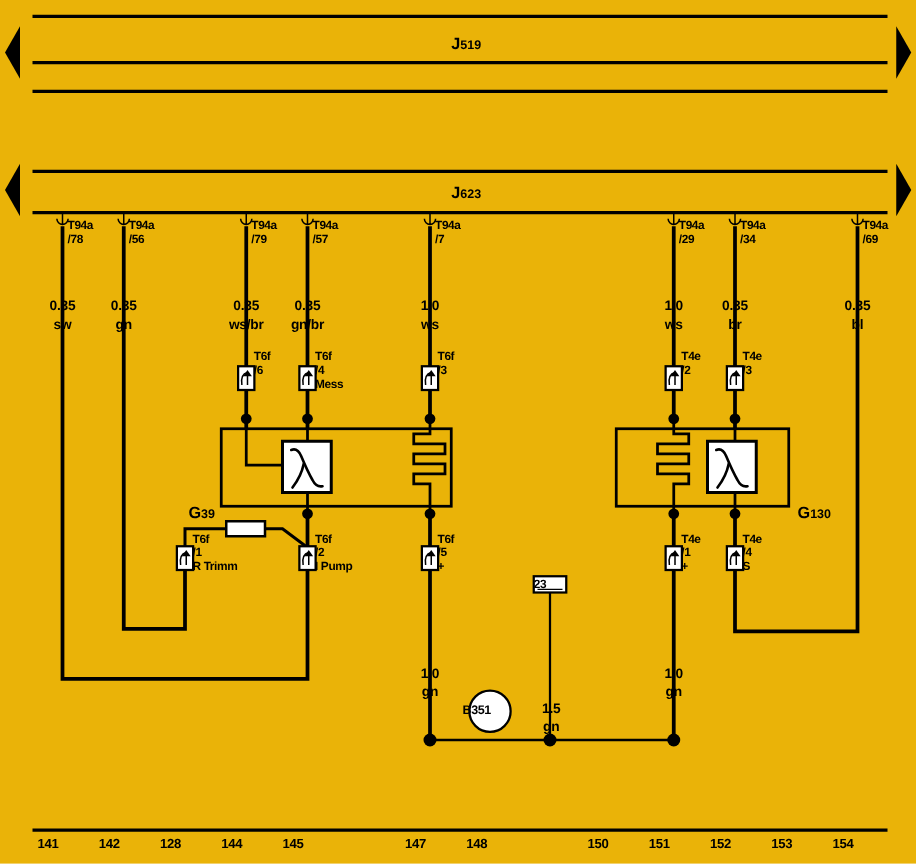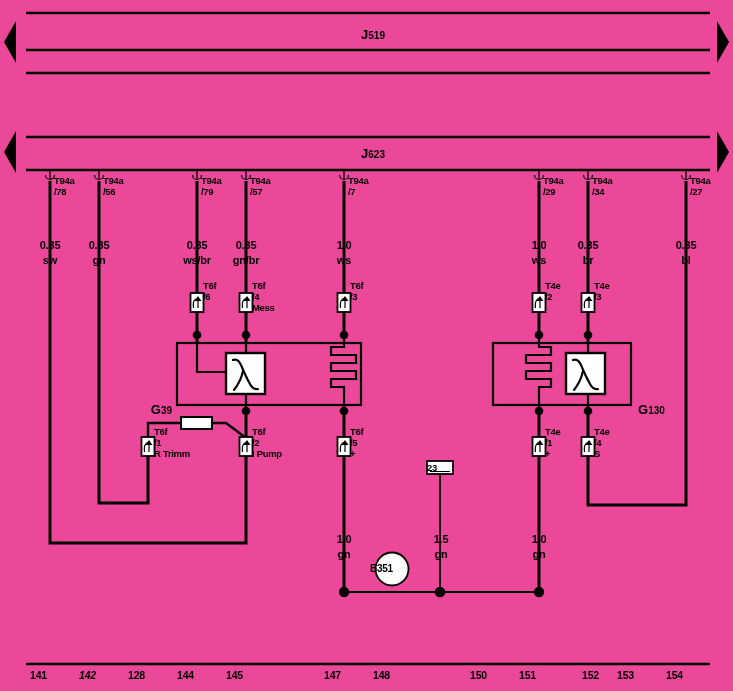--- a/index.html
+++ b/index.html
@@ -1,16 +1,16 @@
 <!DOCTYPE html>
 <html><head>
 <meta charset="utf-8">
 <style>
   html,body{margin:0;padding:0;background:#fff;}
-  .stage{position:relative;width:733px;height:691px;background:#ec4899;
+  .stage{position:relative;width:733px;height:691px;background:#eab308;
          font-family:"Liberation Sans",sans-serif;overflow:hidden;}
   .stage svg{position:absolute;left:0;top:0;}
   .lbl{position:absolute;color:#000;font-weight:bold;white-space:nowrap;}
   .t-sm{font-size:9.5px;line-height:11px;letter-spacing:-0.3px;}
   .t-sm div{height:11px;}
   .t-gauge{font-size:11px;line-height:15px;letter-spacing:-0.2px;width:60px;text-align:center;}
   .t-track{font-size:10.5px;width:40px;letter-spacing:-0.2px;}
   .t-bus{font-size:13px;width:60px;text-align:center;}
   .t-bus .num, .t-comp .num{font-size:10px;}
   .t-comp{font-size:13px;margin-top:36px;}
@@ -170,21 +170,21 @@
   <div class="lbl t-sm" style="left:543px;top:175px;">
       <div>T94a</div>
       <div>/29</div>
     </div>
   <div class="lbl t-sm" style="left:592px;top:175px;">
       <div>T94a</div>
       <div>/34</div>
     </div>
   <div class="lbl t-sm" style="left:690px;top:175px;">
       <div>T94a</div>
-      <div>/27</div>
+      <div>/69</div>
     </div>
 
   <div class="lbl t-gauge" style="left:20px;top:238px;">
       <div>0.35</div>
       <div>sw</div>
     </div>
   <div class="lbl t-gauge" style="left:69px;top:238px;">
       <div>0.35</div>
       <div>gn</div>
     </div>
@@ -268,37 +268,37 @@
       <div>S</div>
     </div>
 
   <div class="lbl t-g23" style="left:427px;top:462px;"><span>23</span></div>
   <div class="lbl t-b351" style="left:370px;top:563px;"><span>B351</span></div>
 
   <div class="lbl t-gauge" style="left:314px;top:532px;">
       <div>1.0</div>
       <div>gn</div>
     </div>
-  <div class="lbl t-gauge" style="left:411px;top:532px;">
+  <div class="lbl t-gauge" style="left:411px;top:560px;">
       <div>1.5</div>
       <div>gn</div>
     </div>
   <div class="lbl t-gauge" style="left:509px;top:532px;">
       <div>1.0</div>
       <div>gn</div>
     </div>
 
   <div class="lbl t-track" style="left:30px;top:669px;">141</div>
-  <div class="lbl t-track" style="left:79px;top:669px;font-style:italic;">142</div>
+  <div class="lbl t-track" style="left:79px;top:669px;">142</div>
   <div class="lbl t-track" style="left:128px;top:669px;">128</div>
   <div class="lbl t-track" style="left:177px;top:669px;">144</div>
   <div class="lbl t-track" style="left:226px;top:669px;">145</div>
   <div class="lbl t-track" style="left:275px;top:669px;margin-top:32px;">146</div>
   <div class="lbl t-track" style="left:324px;top:669px;">147</div>
   <div class="lbl t-track" style="left:373px;top:669px;">148</div>
   <div class="lbl t-track" style="left:421px;top:691px;">149</div>
   <div class="lbl t-track" style="left:470px;top:669px;">150</div>
   <div class="lbl t-track" style="left:519px;top:669px;">151</div>
-  <div class="lbl t-track" style="left:582px;top:669px;">152</div>
+  <div class="lbl t-track" style="left:568px;top:669px;">152</div>
   <div class="lbl t-track" style="left:617px;top:669px;">153</div>
   <div class="lbl t-track" style="left:666px;top:669px;">154</div>
 
 </div>
 
 </body></html>

